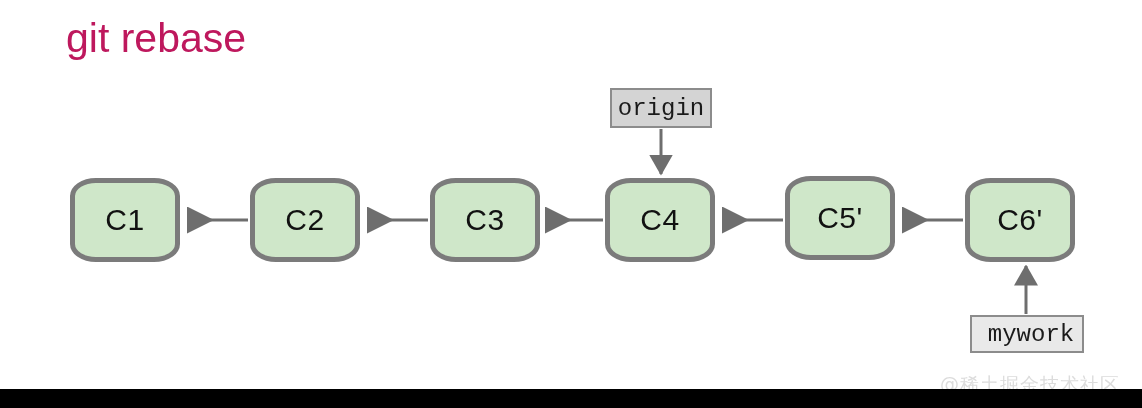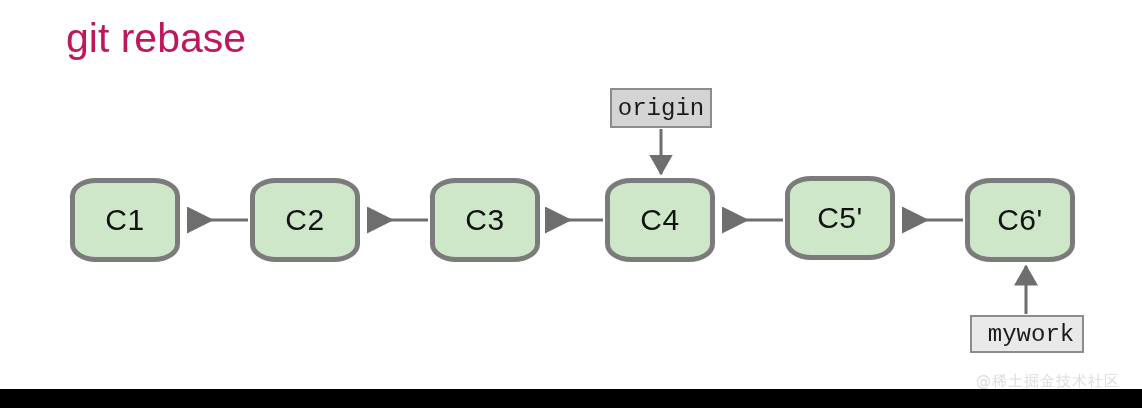--- a/index.html
+++ b/index.html
@@ -80,21 +80,21 @@
     height: 408px;
     pointer-events: none;
   }
 
   
   #watermark {
     position: absolute;
     right: 22px;
     top: 372px;
     font-family: "DejaVu Sans", sans-serif;
-    font-size: 15px;
+    font-size: 19px;
     color: #dcdcdc;
     letter-spacing: 1px;
     white-space: nowrap;
     user-select: none;
   }
   #bottom-bar {
     position: absolute;
     left: 0;
     top: 389px;
     width: 1142px;

